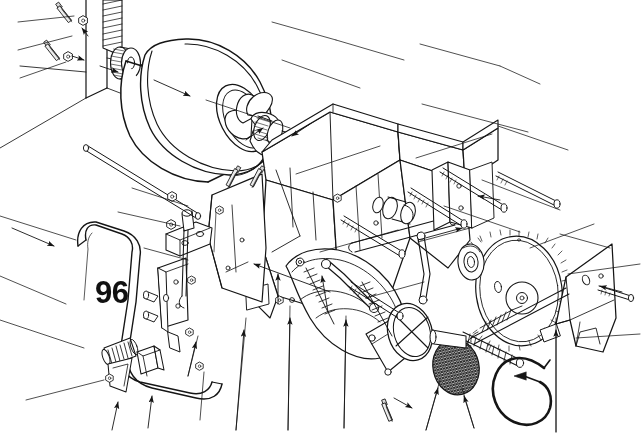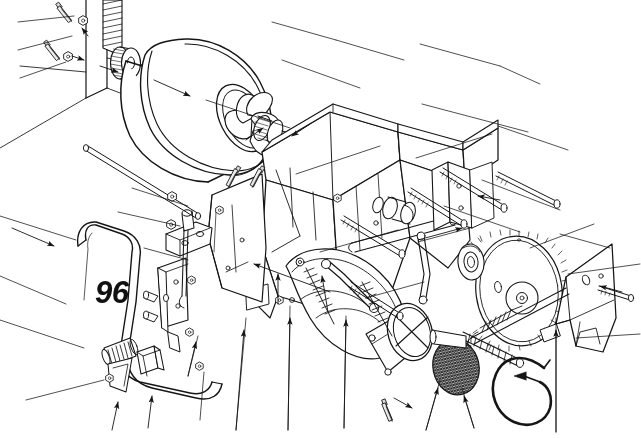--- a/index.html
+++ b/index.html
@@ -2,21 +2,21 @@
 <html><head>
 <meta charset="utf-8">
 <style>
   html,body{margin:0;padding:0;background:#ffffff;}
   body{
     width:641px;height:438px;overflow:hidden;
     font-family:"Liberation Sans", sans-serif;
     background:#ffffff;
   }
   #diagram-root{
-    position:relative;width:641px;height:438px;background:#ffffff;font-style:italic;
+    position:relative;width:641px;height:438px;background:#ffffff;
   }
   #diagram-svg{position:absolute;left:0;top:0;width:641px;height:438px;display:block;}
   .page-number{
     position:absolute;
     font-family:"Liberation Sans", sans-serif;
     font-weight:bold;
     font-size:31px;
     line-height:31px;
     letter-spacing:-0.5px;
     color:#111111;

